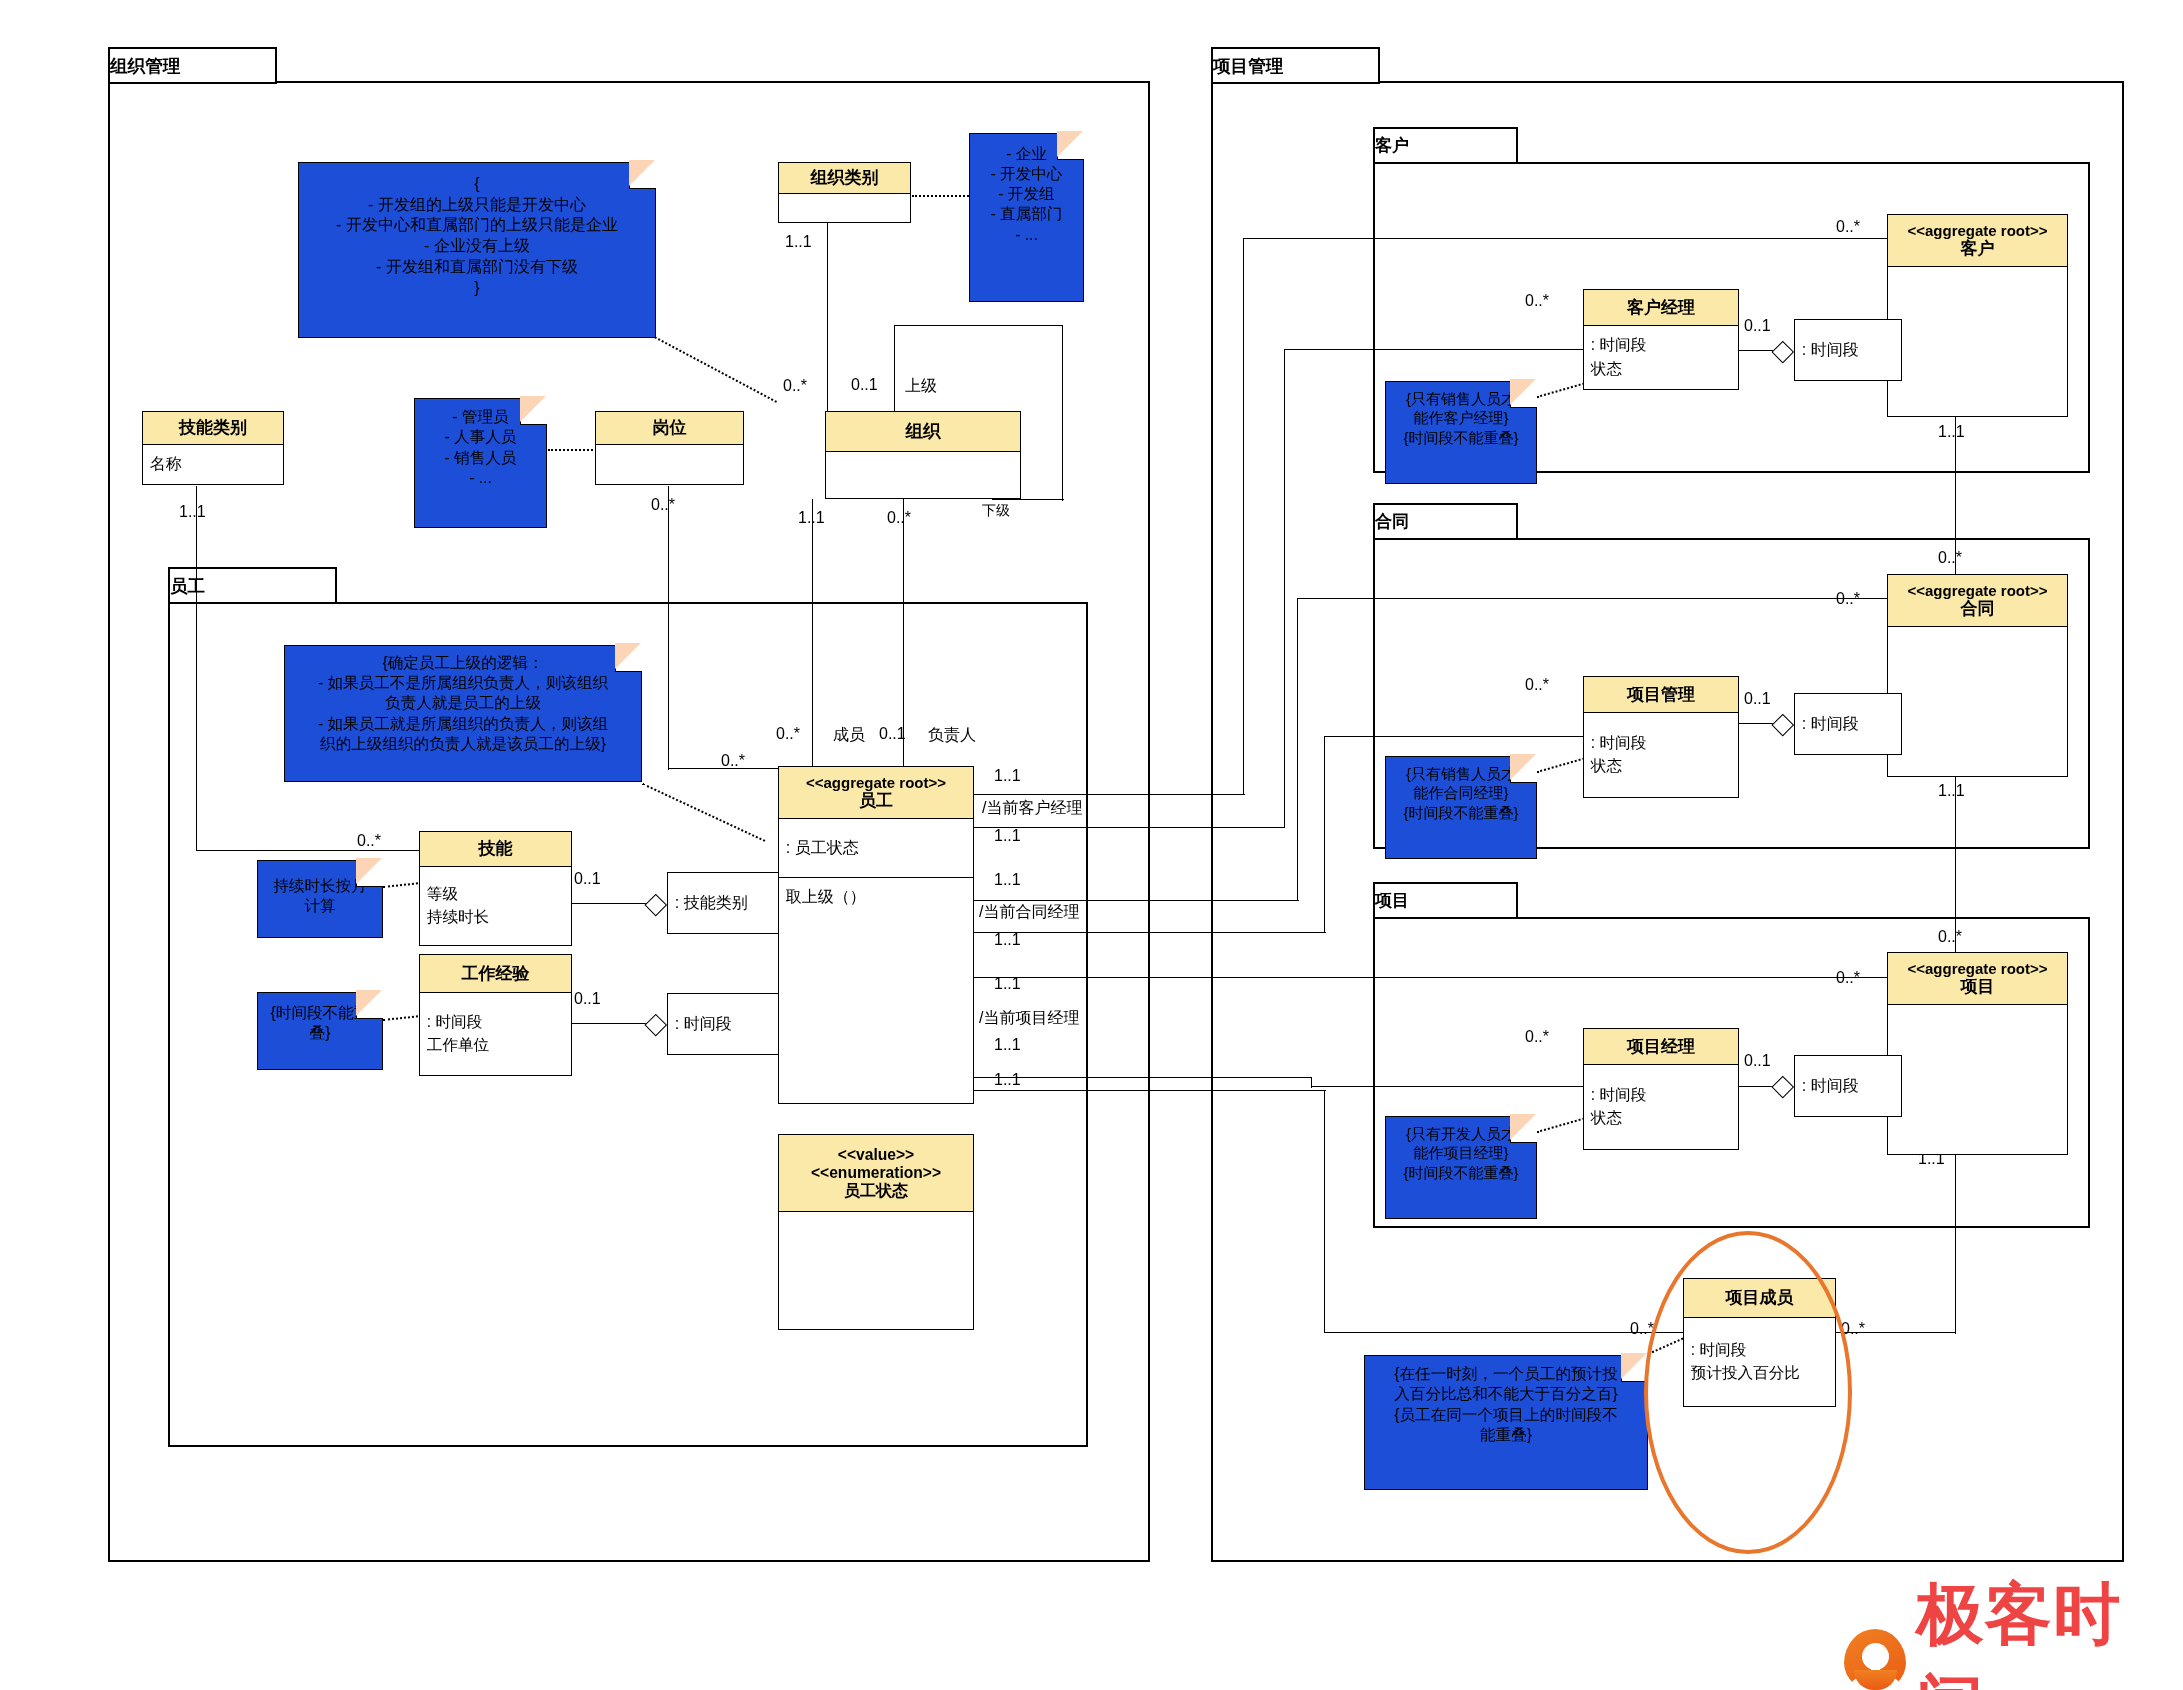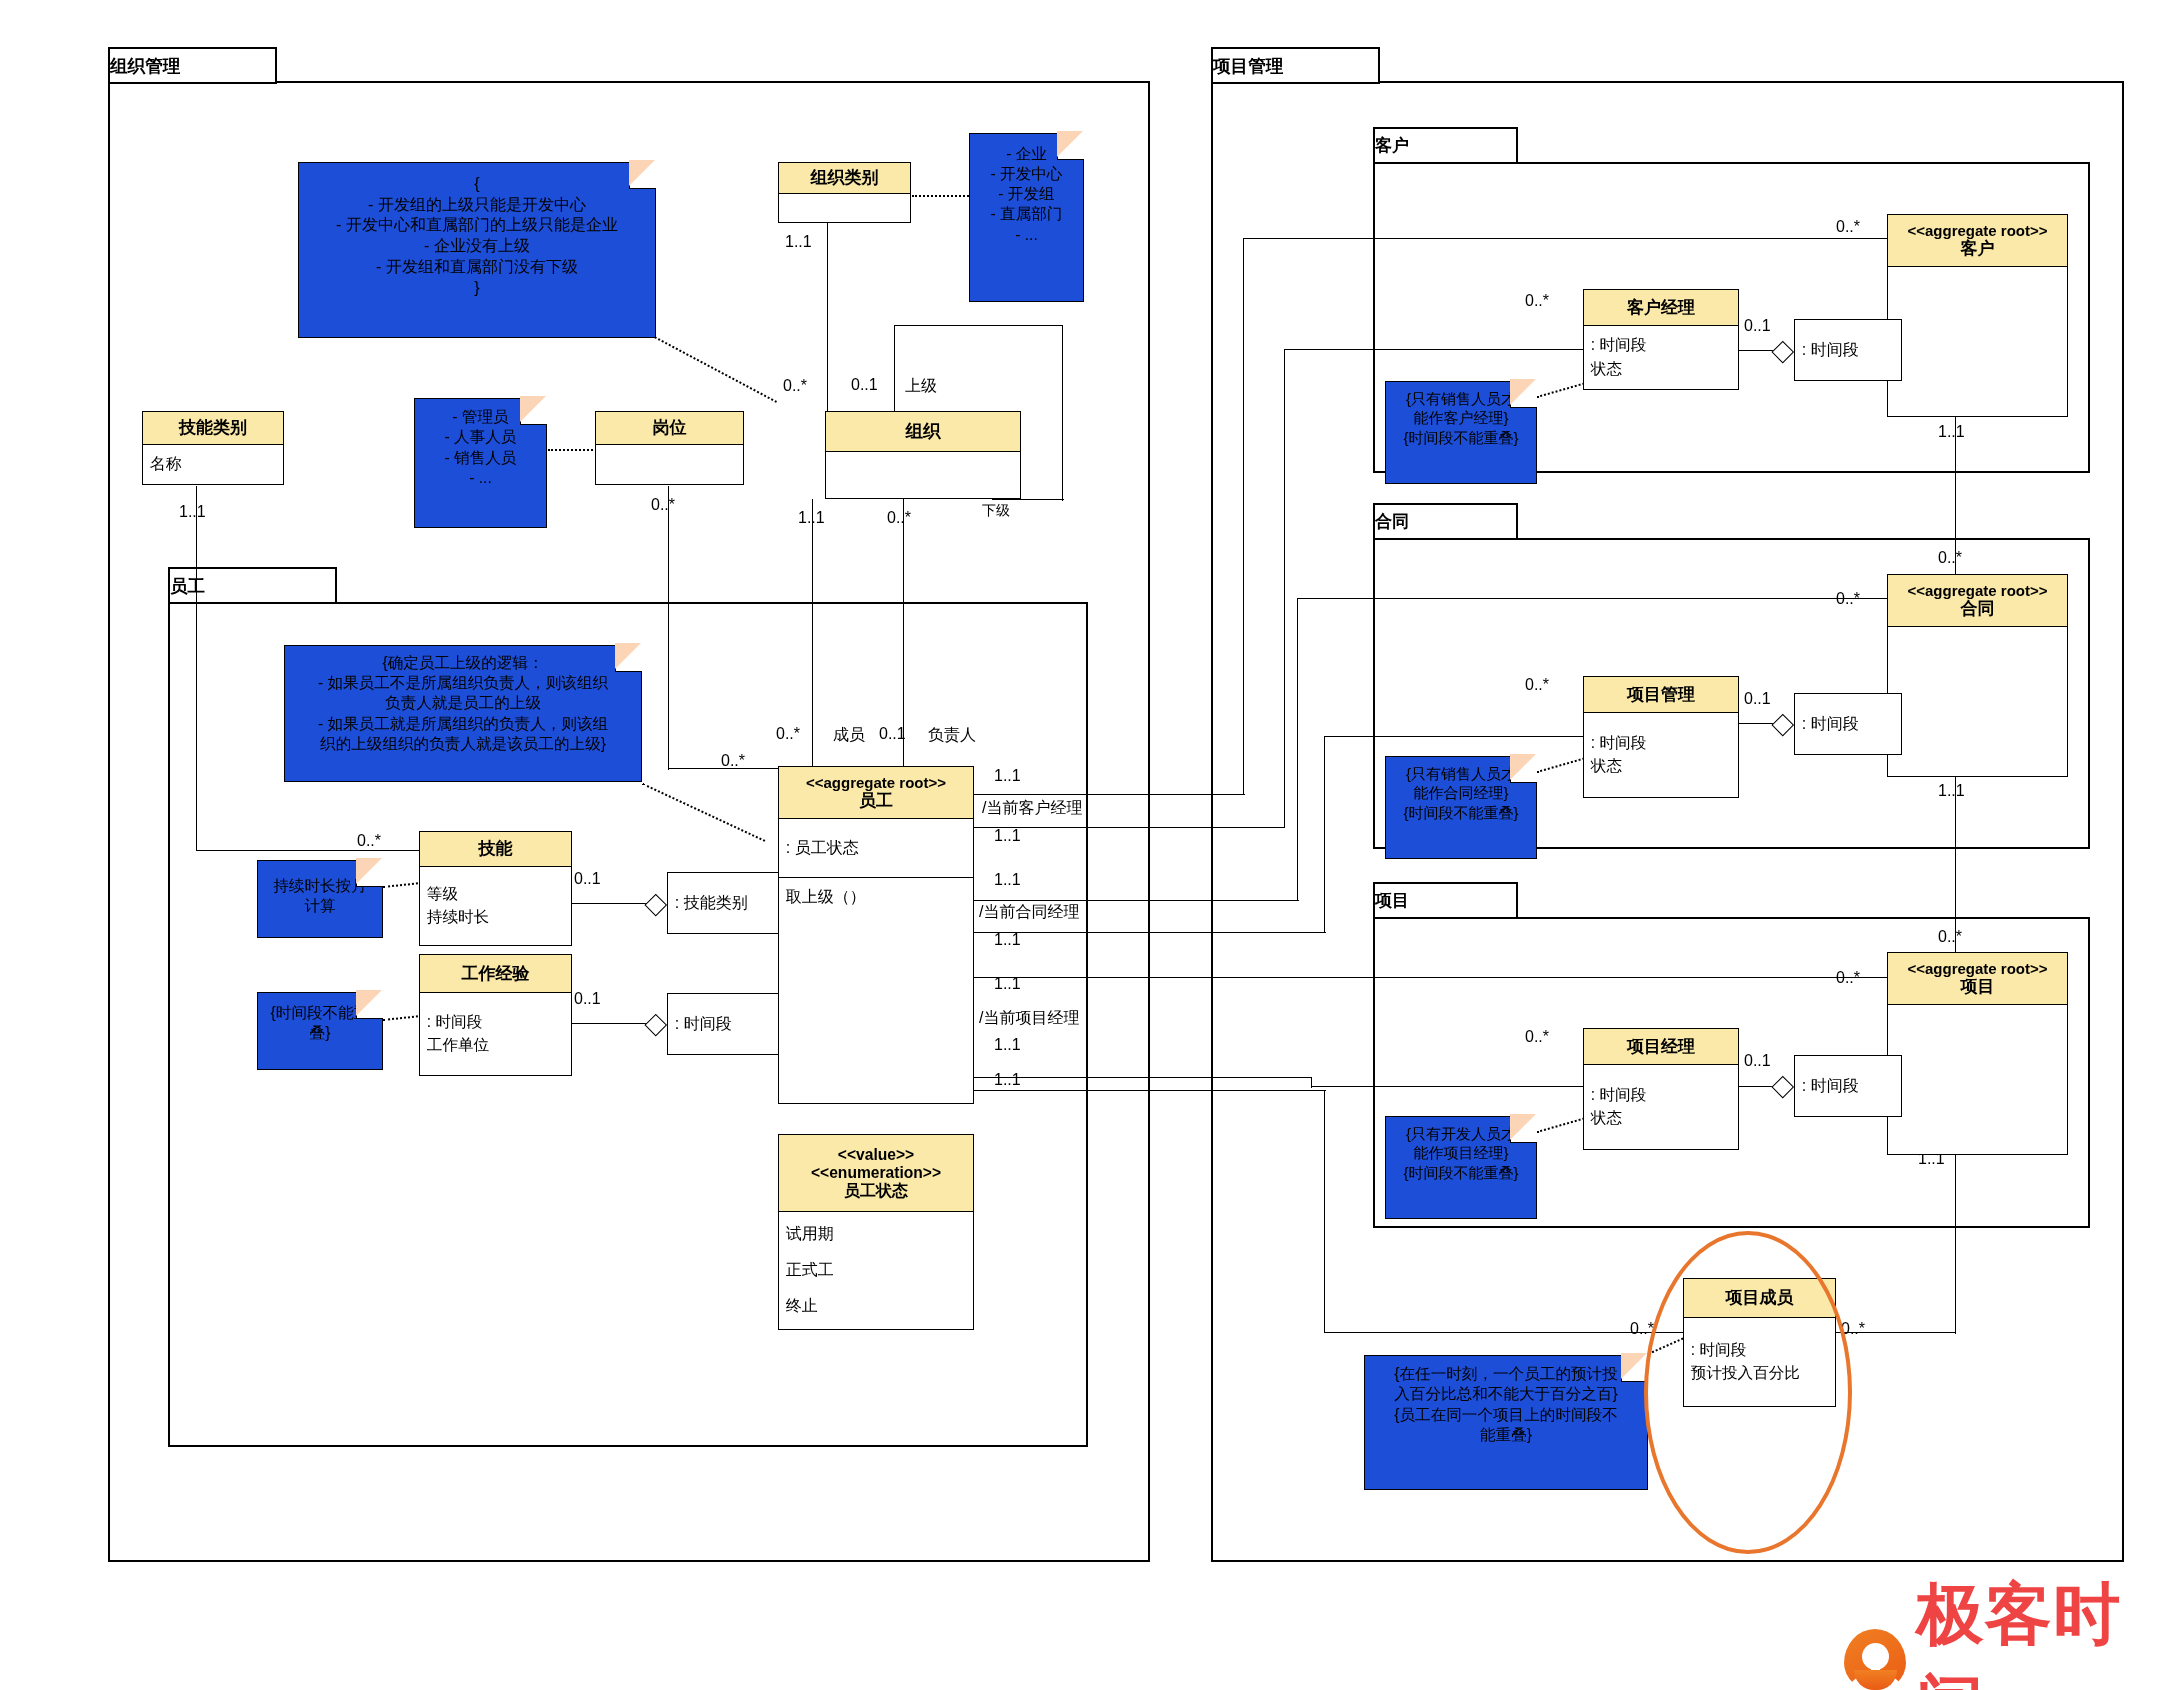--- a/index.html
+++ b/index.html
@@ -188,25 +188,20 @@
       <div class="row" style="font-size:16px;">取上级（）</div>
     </div>
   </div>
 
   <div class="cls" style="left:778px;top:1134px;width:196px;height:196px;">
     <div class="hd" style="height:76px;font-size:16px;">
       <span style="font-size:15.6px;">&lt;&lt;value&gt;&gt;</span>
       <span style="font-size:15.6px;">&lt;&lt;enumeration&gt;&gt;</span>
       <span style="font-size:16px;">员工状态</span>
     </div>
-    <div class="sec" style="flex:1;justify-content:space-around;padding:4px 0;">
-      <div class="row" style="font-size:16px;">试用期</div>
-      <div class="row" style="font-size:16px;">正式工</div>
-      <div class="row" style="font-size:16px;">终止</div>
-    </div>
   </div>
 
   <div class="note" style="left:298px;top:162px;width:358px;height:176px;">
     <div class="fold"></div>
     <div class="txt" style="font-size:16px;padding-top:10.8px;">{
 - 开发组的上级只能是开发中心
 - 开发中心和直属部门的上级只能是企业
 - 企业没有上级
 - 开发组和直属部门没有下级
 }</div>

